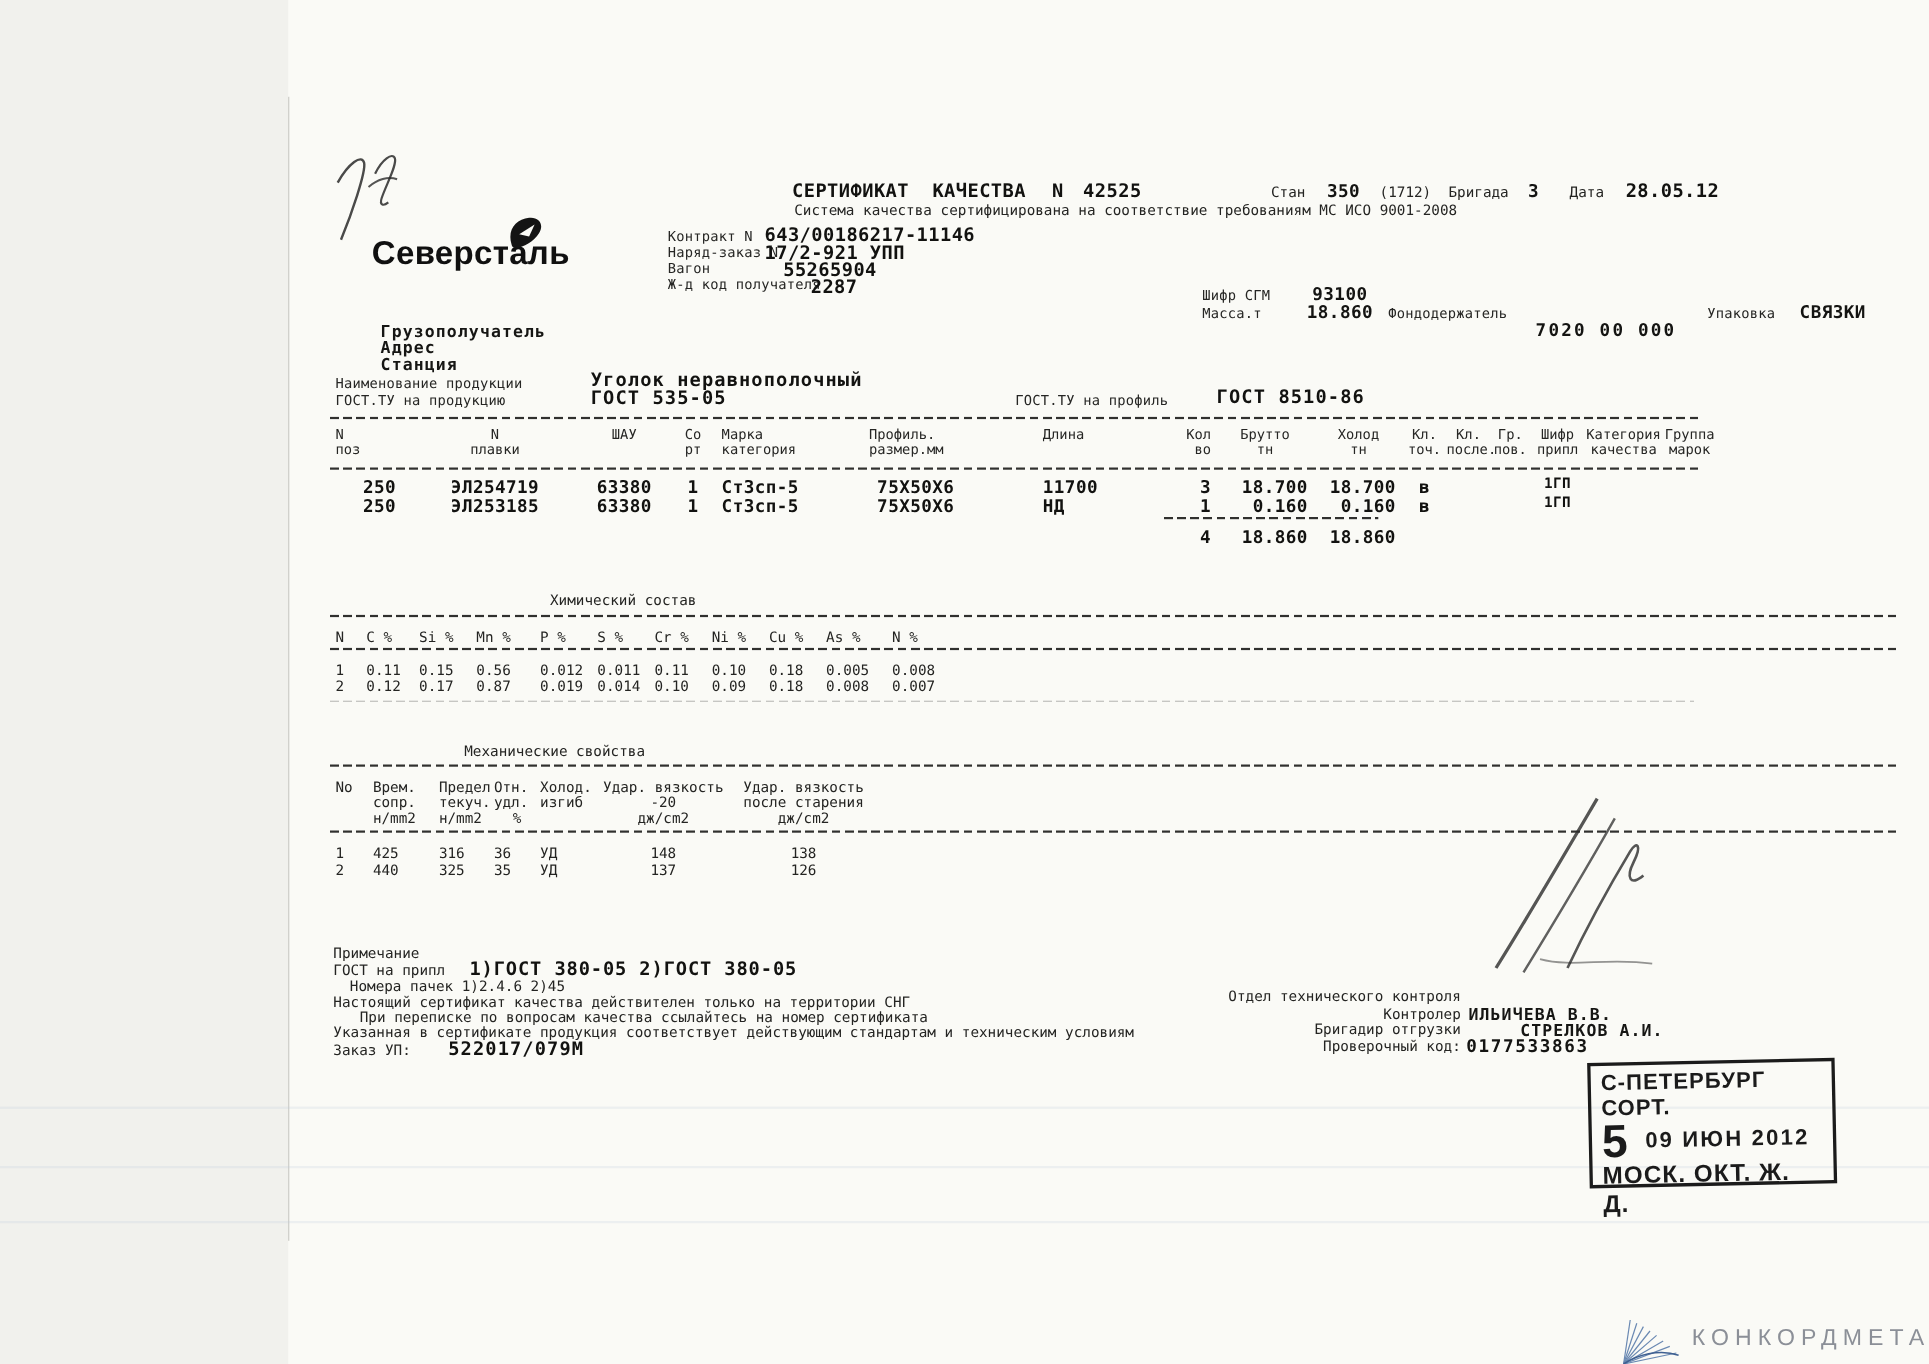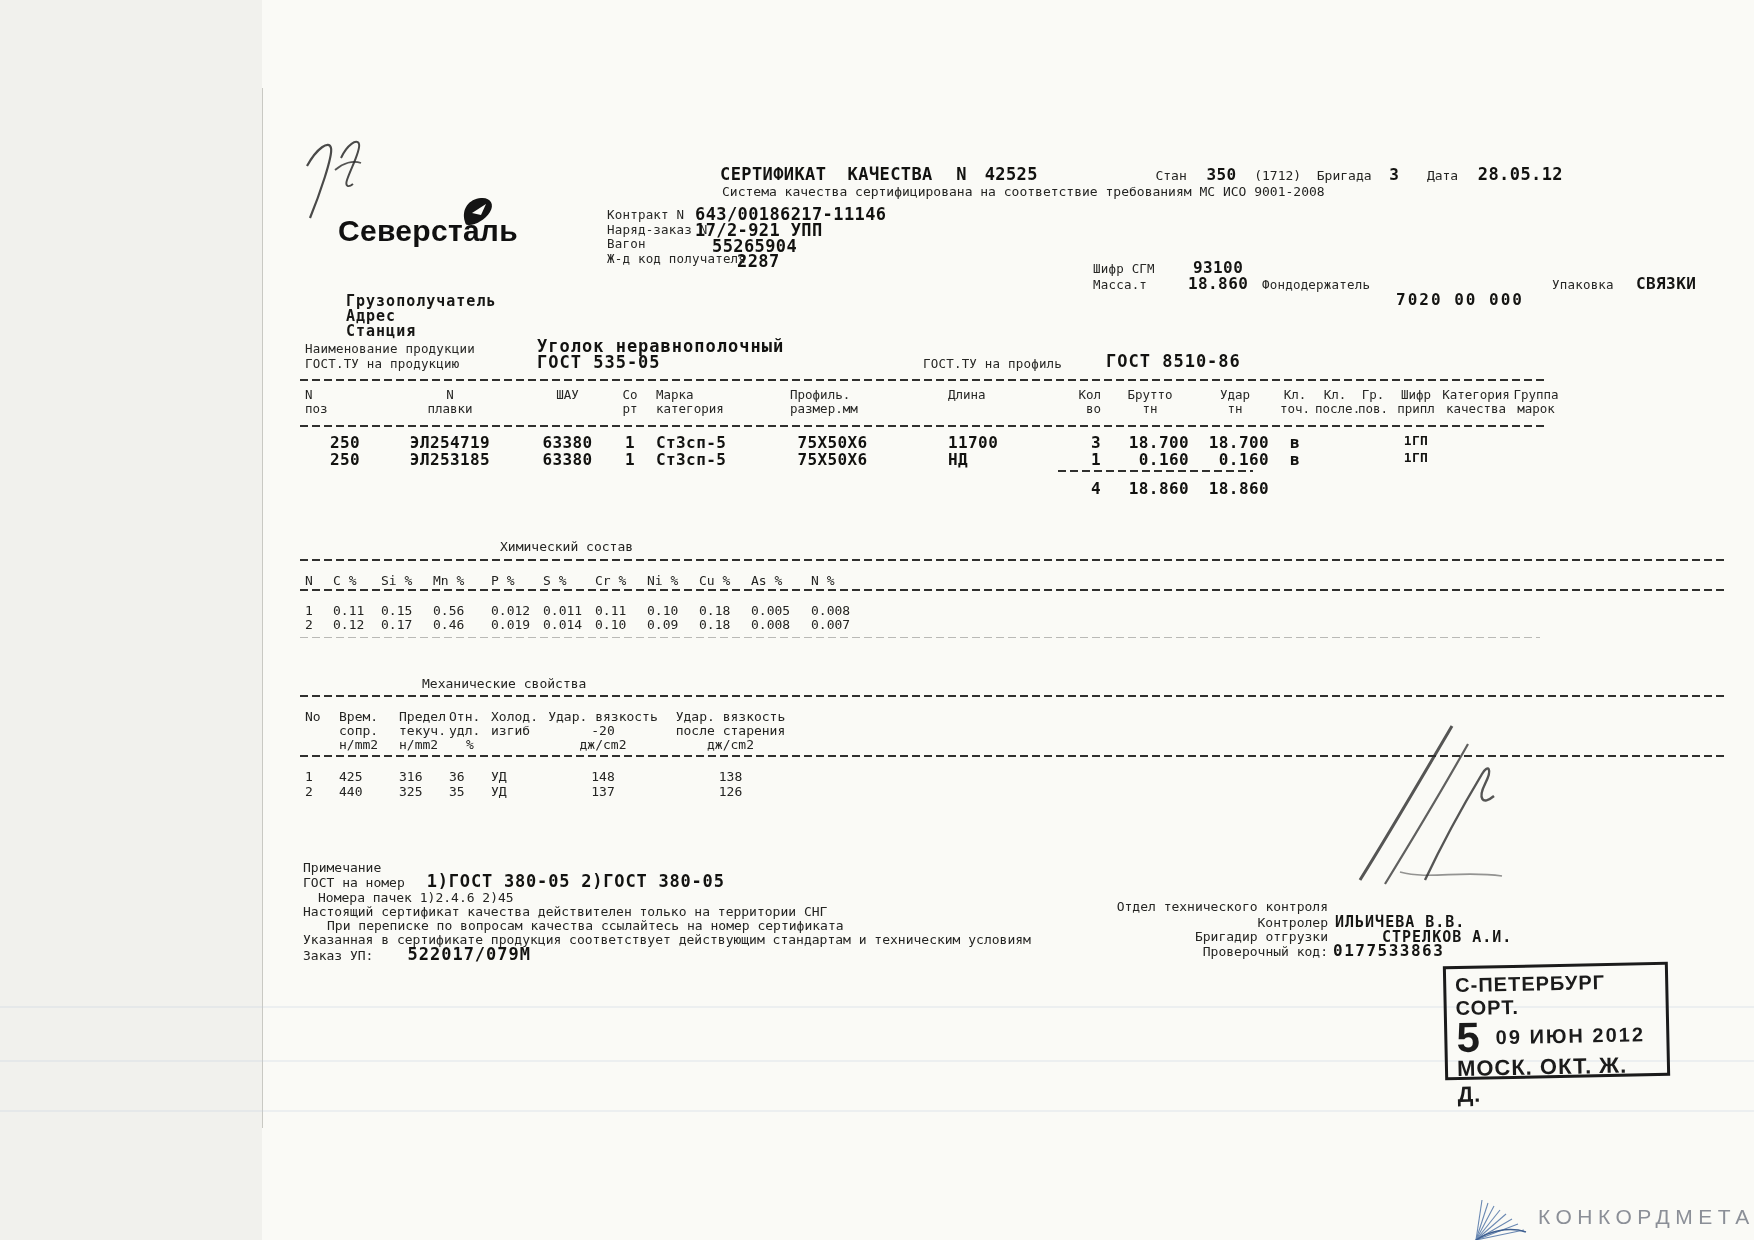--- a/index.html
+++ b/index.html
@@ -127,21 +127,21 @@
 <div class="frow mth" style="left:305px;top:387px;">
   <span class="m0 tl">N</span>
   <span class="m1 tc">N</span>
   <span class="m2 tc">ШАУ</span>
   <span class="m3 tc">Со</span>
   <span class="m4 tl pl6">Марка</span>
   <span class="m5 tl pl15">Профиль.</span>
   <span class="m6 tl pl58">Длина</span>
   <span class="m7 tr pr4">Кол</span>
   <span class="m8 tc">Брутто</span>
-  <span class="m9 tc">Удар</span>
+  <span class="m9 tc">Холод</span>
   <span class="m10 tc">Кл.</span>
   <span class="m11 tc">Кл.</span>
   <span class="m12 tc">Гр.</span>
   <span class="m13 tc">Шифр</span>
   <span class="m14 tc">Категория</span>
   <span class="m15 tc">Группа</span>
 </div>
 <div class="frow mth" style="left:305px;top:401px;">
   <span class="m0 tl">поз</span>
   <span class="m1 tc">плавки</span>
@@ -241,21 +241,21 @@
   <span class="c6 tl">0.11</span>
   <span class="c7 tl">0.10</span>
   <span class="c8 tl">0.18</span>
   <span class="c9 tl">0.005</span>
   <span class="c10 tl">0.008</span>
 </div>
 <div class="frow sm" style="left:305px;top:617px;">
   <span class="c0 tl">2</span>
   <span class="c1 tl">0.12</span>
   <span class="c2 tl">0.17</span>
-  <span class="c3 tl">0.46</span>
+  <span class="c3 tl">0.87</span>
   <span class="c4 tl">0.019</span>
   <span class="c5 tl">0.014</span>
   <span class="c6 tl">0.10</span>
   <span class="c7 tl">0.09</span>
   <span class="c8 tl">0.18</span>
   <span class="c9 tl">0.008</span>
   <span class="c10 tl">0.007</span>
 </div>
 <div class="dash faint" style="left:300px;top:637px;width:1240px;"></div>
 
@@ -303,21 +303,21 @@
   <span class="h1 tl pl6">440</span>
   <span class="h2 tl pl8">325</span>
   <span class="h3 tl">35</span>
   <span class="h4 tl">УД</span>
   <span class="h5 tc">137</span>
   <span class="h6 tc">126</span>
 </div>
 
 <div class="abs sm" style="left:303px;top:860px;">Примечание</div>
 <div class="frow" style="left:303px;top:871px;align-items:baseline;">
-  <span class="sm">ГОСТ на номер</span>
+  <span class="sm">ГОСТ на припл</span>
   <span class="b17" style="margin-left:22px;letter-spacing:.8px;">1)ГОСТ 380-05 2)ГОСТ 380-05</span>
 </div>
 <div class="abs sm" style="left:318px;top:890px;">Номера пачек 1)2.4.6 2)45</div>
 <div class="abs sm" style="left:303px;top:904px;">Настоящий сертификат качества действителен только на территории СНГ</div>
 <div class="abs sm" style="left:303px;top:918px;padding-left:24px;">При переписке по вопросам качества ссылайтесь на номер сертификата</div>
 <div class="abs sm" style="left:303px;top:932px;">Указанная в сертификате продукция соответствует действующим стандартам и техническим условиям</div>
 <div class="frow" style="left:303px;top:944px;align-items:baseline;">
   <span class="sm">Заказ УП:</span>
   <span class="b17" style="margin-left:34px;letter-spacing:1px;">522017/079М</span>
 </div>

